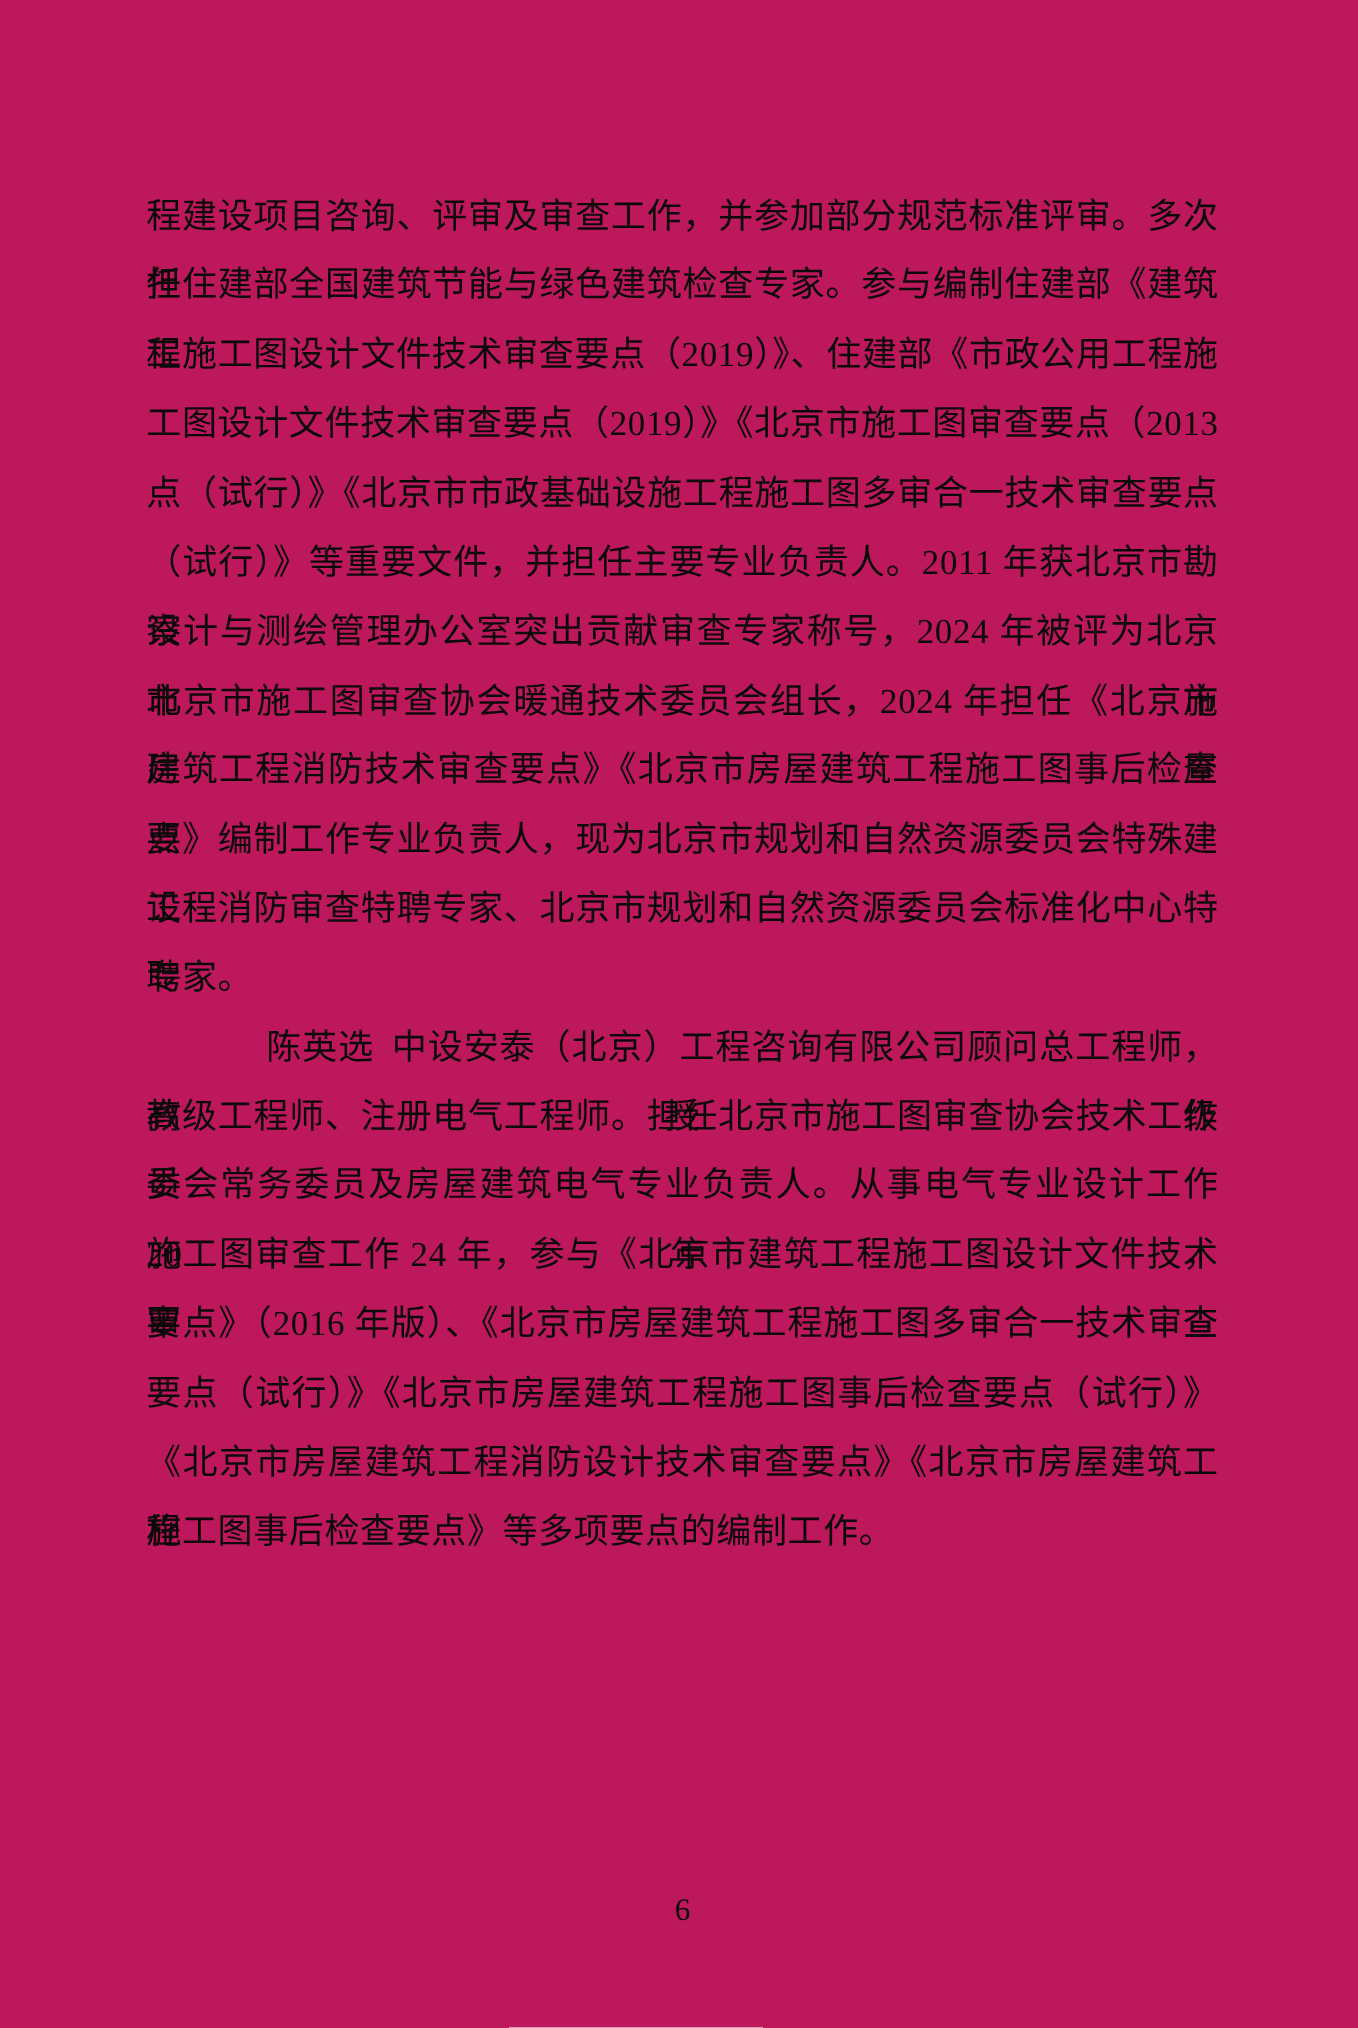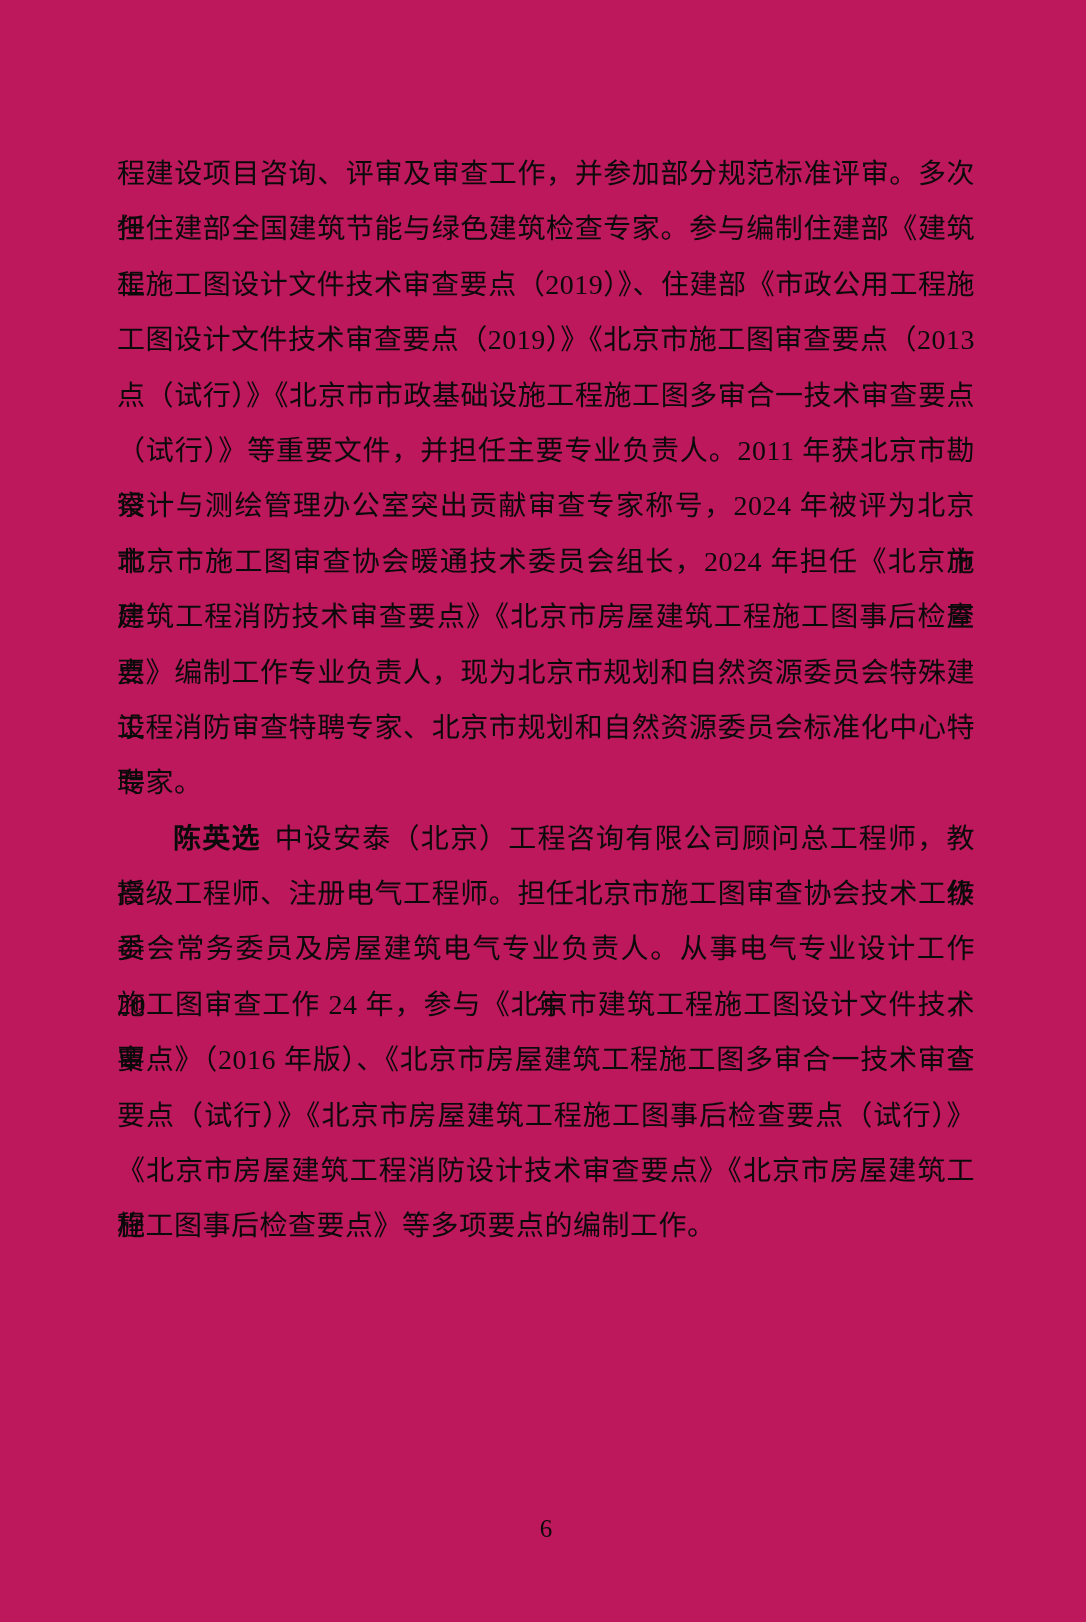--- a/index.html
+++ b/index.html
@@ -34,22 +34,23 @@
     letter-spacing: 0.5px;
   }
   .line.para-end {
     text-align: center;
     text-align-last: left;
   }
   .line.indent {
     text-indent: 56px;
   }
   .speaker {
-    font-weight: bold;
+    font-weight: normal;
     margin-right: 14px;
+    margin-left: 40px;
   }
   .page-number {
     position: absolute;
     top: 1512px;
     left: 117px;
     width: 858px;
     text-align: center;
     font-size: 25px;
     line-height: 34px;
     color: #0a0a0a;

